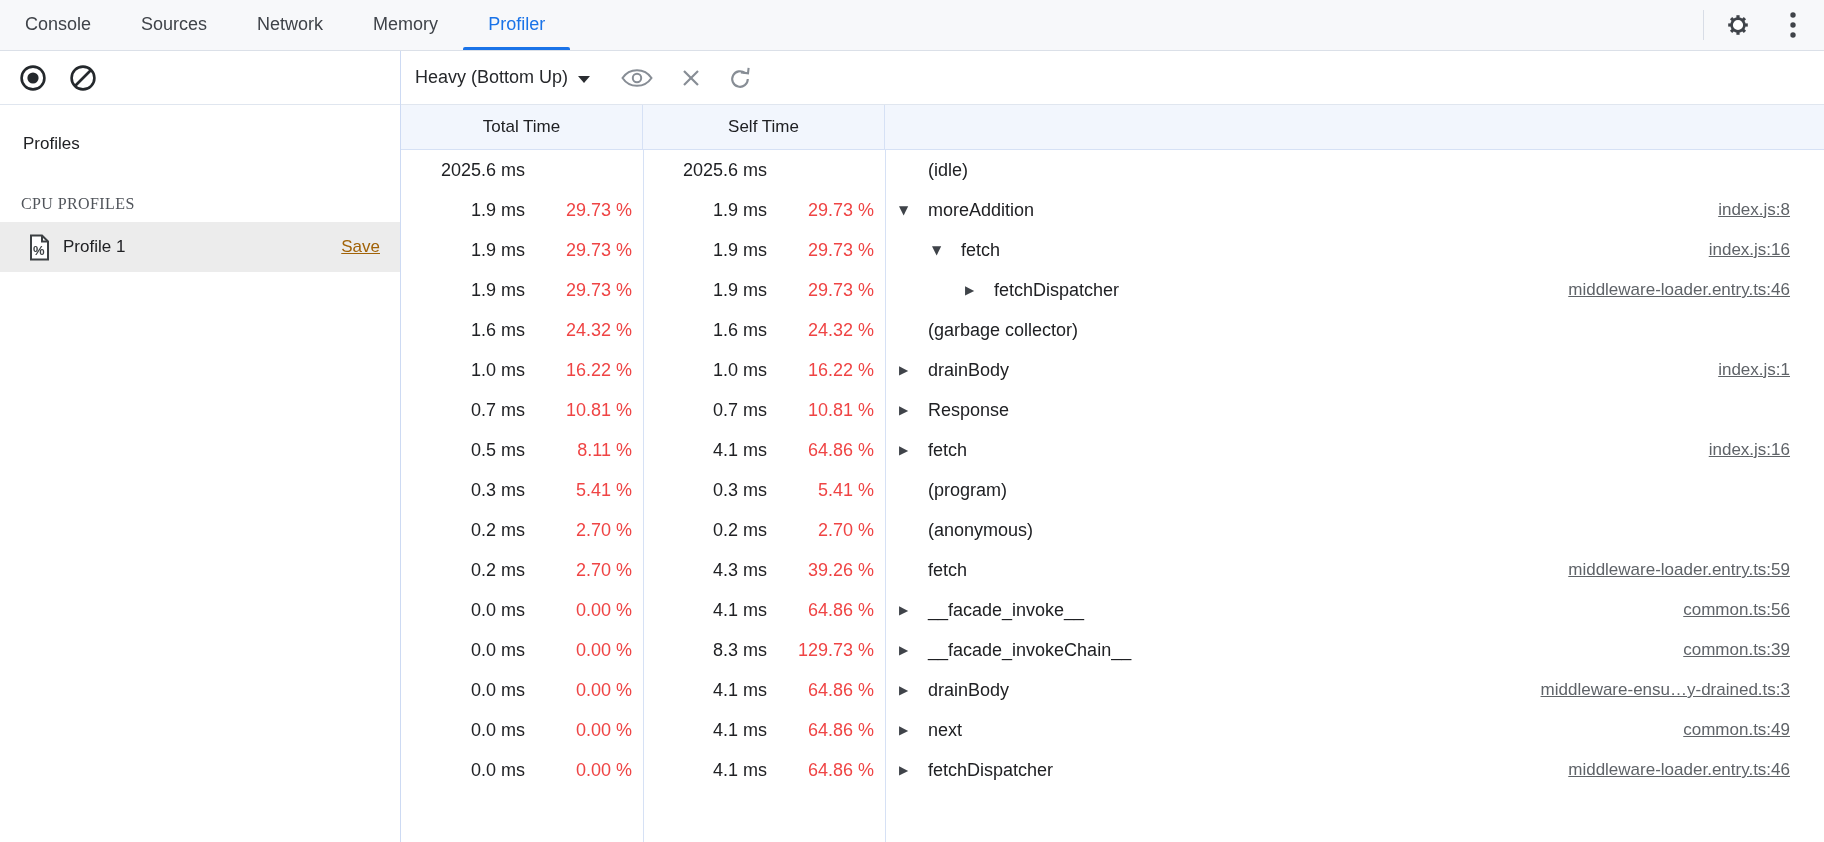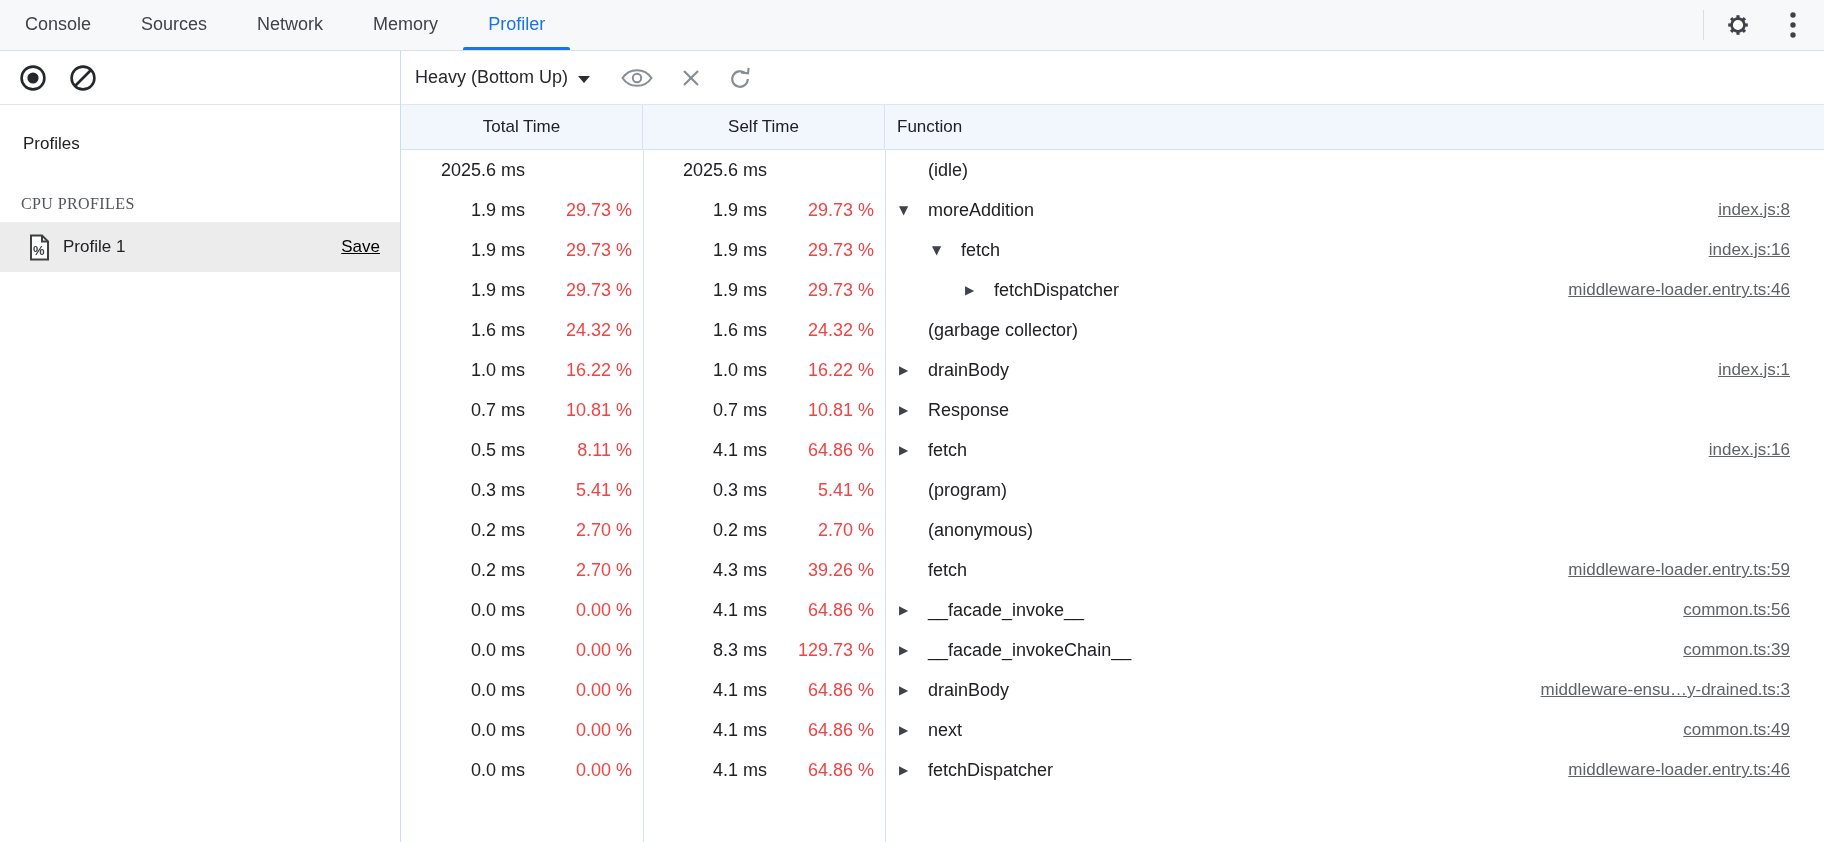--- a/index.html
+++ b/index.html
@@ -55,21 +55,21 @@
 
   
   .sidebar { position:absolute; left:0; top:105px; width:400px; bottom:0; background:#fff; }
   .profiles-label { position:absolute; left:23px; top:29px; font-size:17px; color:#202124; }
   .cpu-label { position:absolute; left:21px; top:90px; font-size:16px; color:#50545a; letter-spacing:0.4px;font-family:Liberation Serif, serif; }
   .profile-item {
     position:absolute; left:0; right:0; top:117px; height:50px; background:#ececec;
     display:flex; align-items:center; padding:0 20px 0 29px;
   }
   .profile-name { font-size:17px; margin-left:13px; color:#202124; }
-  .save-link { margin-left:auto; font-size:17px; color:#000000; text-decoration:underline; }
+  .save-link { margin-left:auto; font-size:17px; color:#a16207; text-decoration:underline; }
 
   
   .grid { position:absolute; left:401px; top:105px; right:0; bottom:0; background:#fff; }
   .grid-header {
     height:45px; background:#f2f6fd; border-bottom:1px solid #d6e1f5;
     display:flex; align-items:center; font-size:17px; color:#202124;
   }
   .h-time { width:242px; text-align:center; flex:none; height:100%; line-height:44px; border-right:1px solid #d6e1f5; }
   .h-fn { flex:1; padding-left:12px; }
   .grid-body { position:absolute; left:0; right:0; top:45px; bottom:0; overflow:hidden; }
@@ -179,21 +179,20 @@
       </svg>
       <span class="profile-name">Profile 1</span>
       <span class="save-link">Save</span>
     </div>
   </div>
 
   <div class="grid">
     <div class="grid-header">
       <div class="h-time">Total Time</div>
       <div class="h-time">Self Time</div>
-      <div class="h-fn">Function</div>
     </div>
     <div class="grid-body">
       <div class="vline v1"></div>
       <div class="vline v2"></div>
       <div id="rows">
           <div class="row">
             <div class="c-time">
               <span class="ms">2025.6 ms</span>
               <span class="pct"></span>
             </div>

